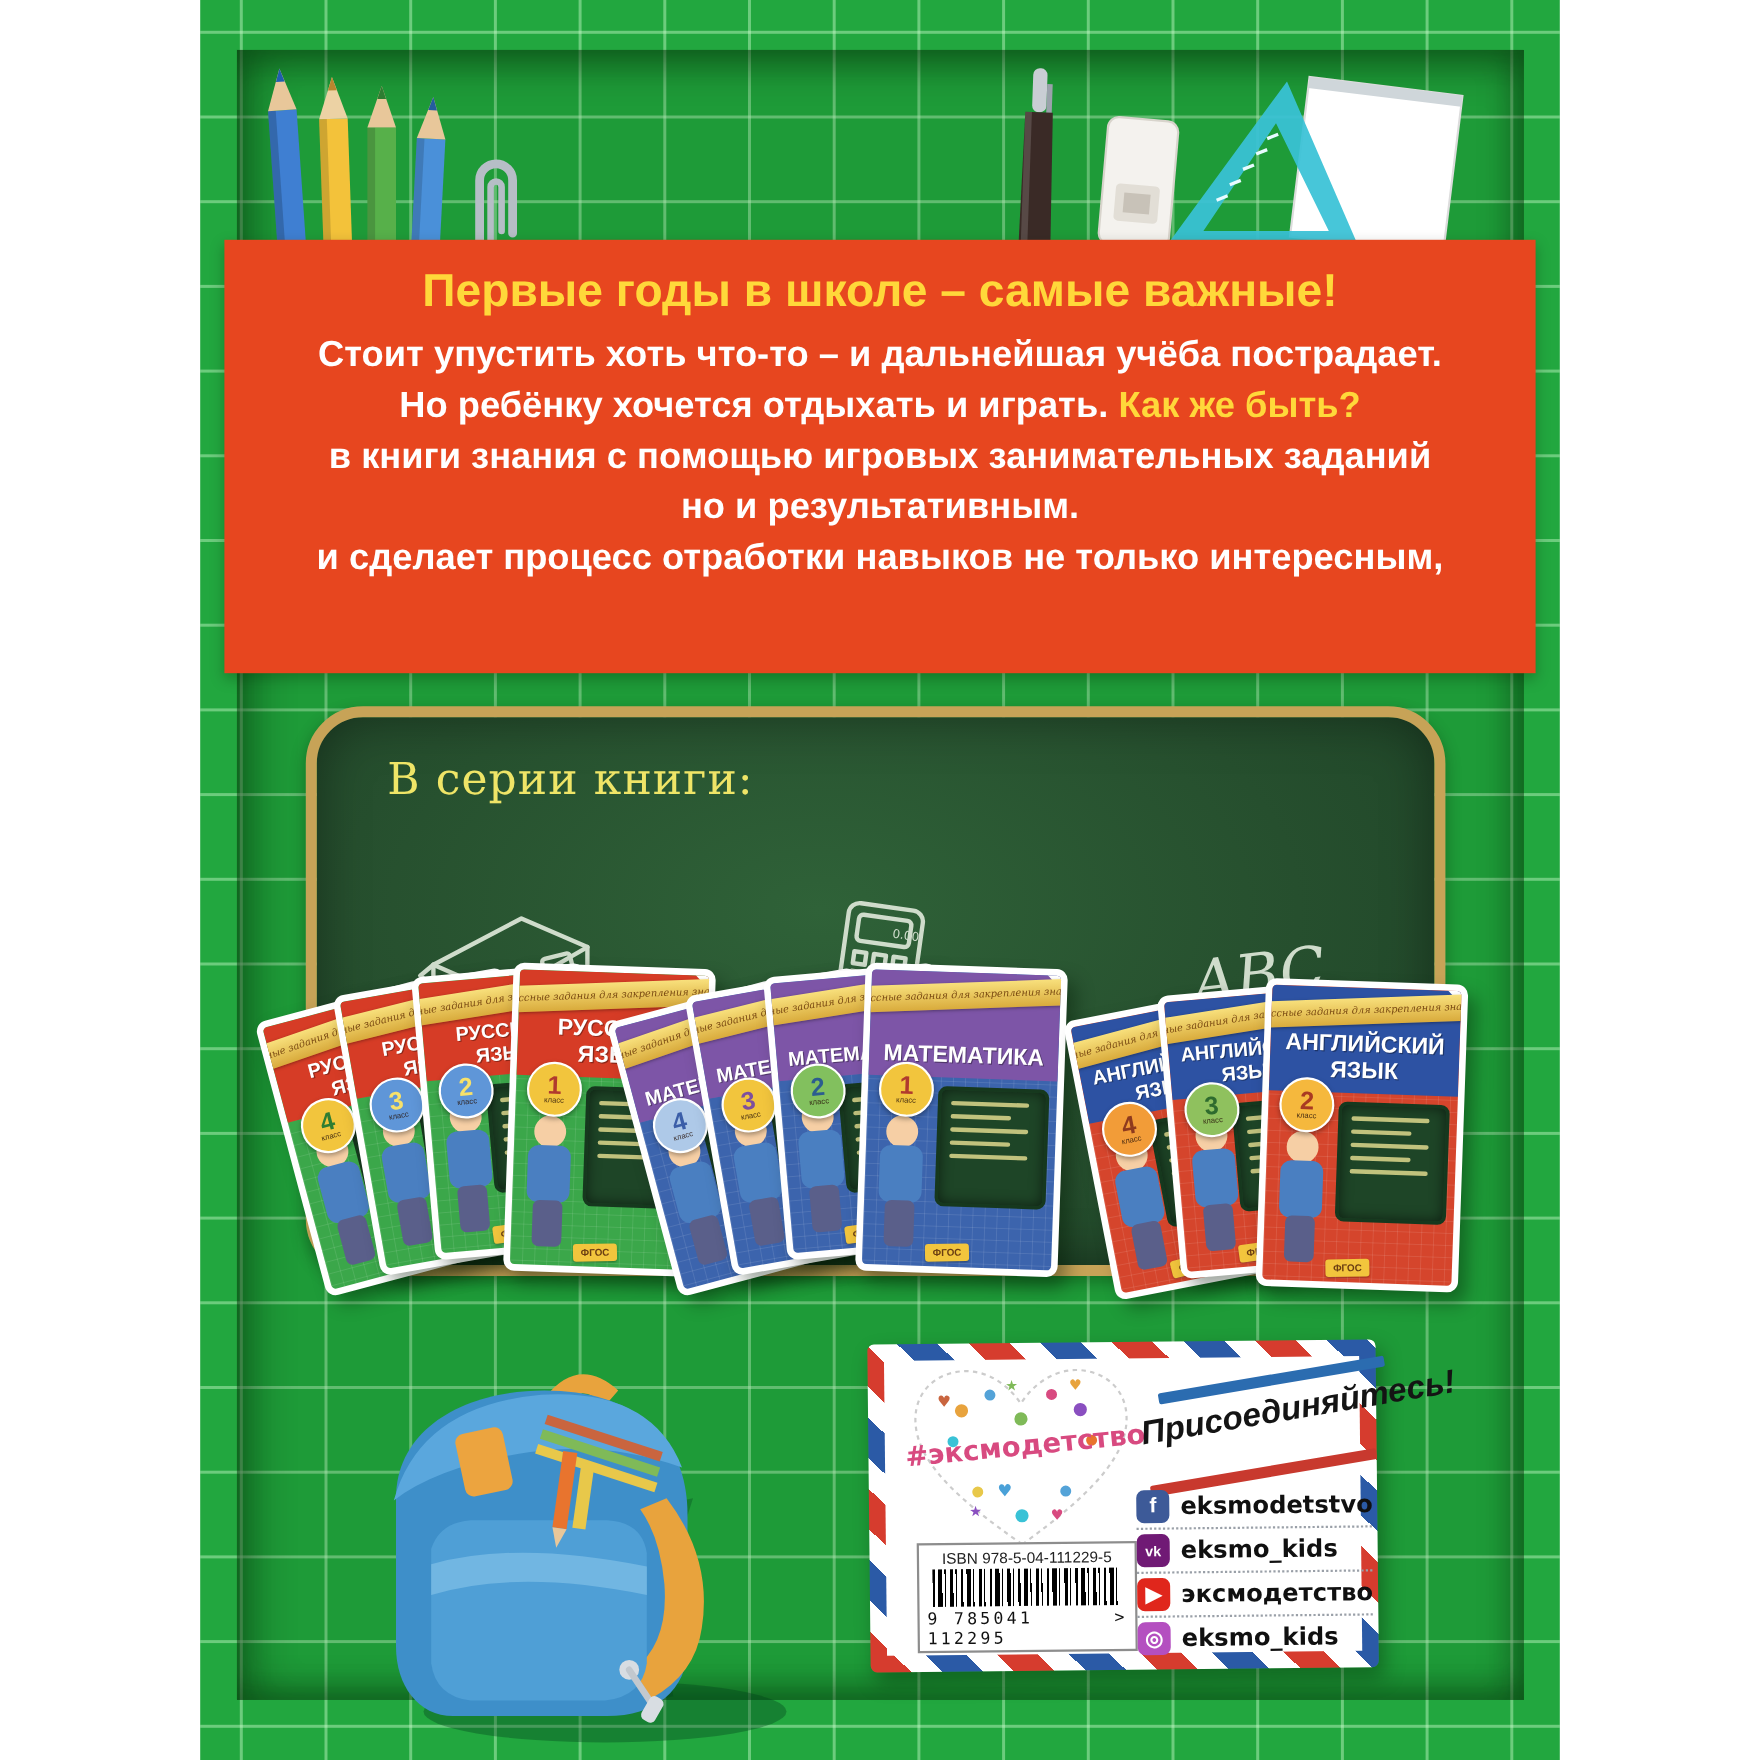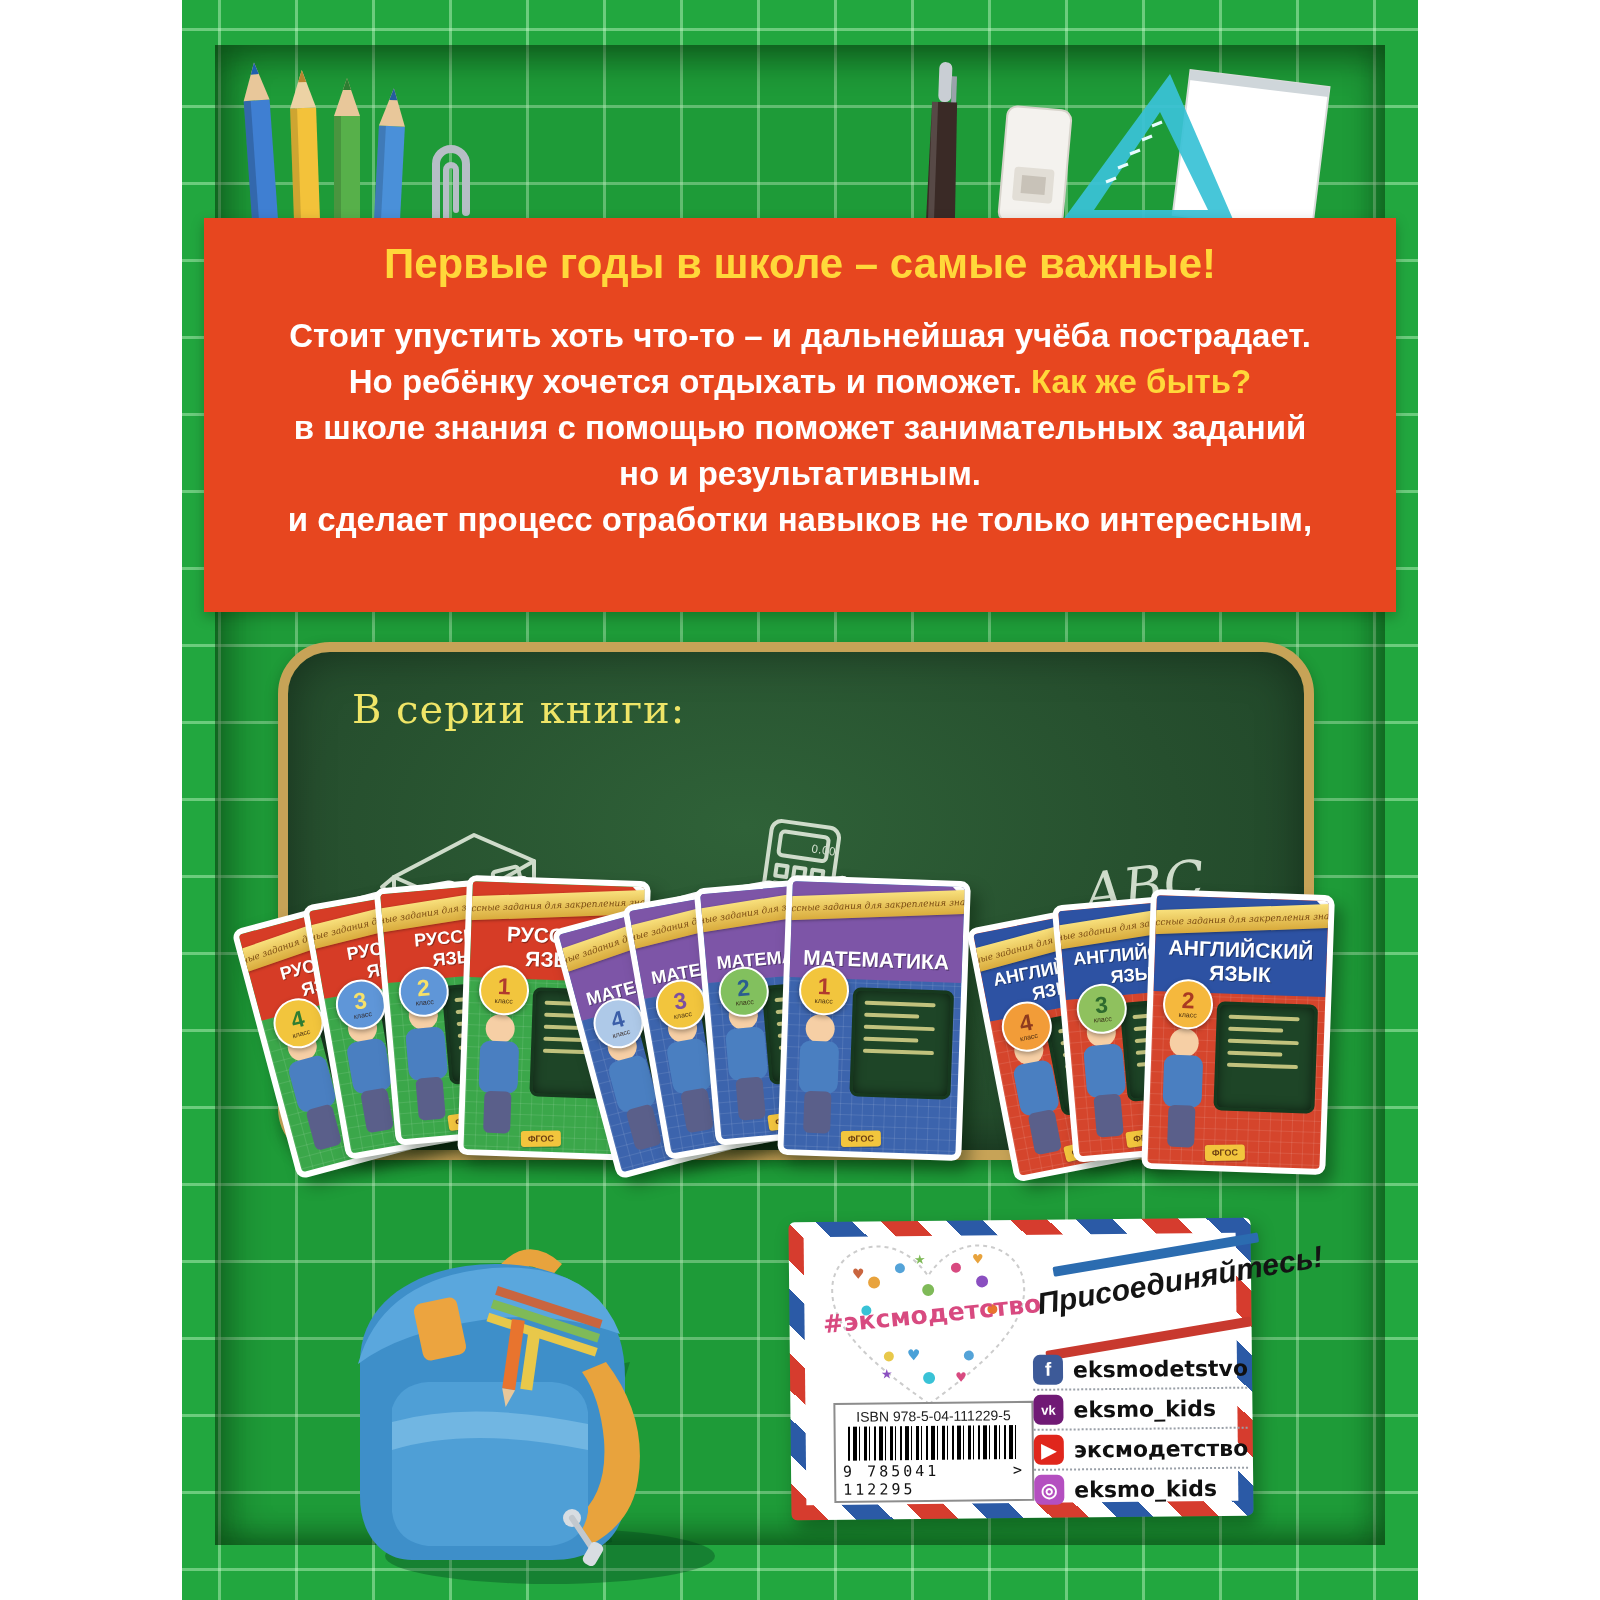--- a/index.html
+++ b/index.html
@@ -18,21 +18,21 @@
     background:rgba(0,45,0,.10);
     box-shadow:inset 0 20px 30px rgba(0,30,0,.30), inset 24px 0 32px rgba(0,30,0,.24),
                inset -18px 0 26px rgba(0,30,0,.18), inset 0 -16px 24px rgba(0,30,0,.22);}
 
   
   .supplies{position:absolute;left:40px;top:50px;width:1160px;height:174px;}
 
   
   .redbox{position:absolute;left:22px;right:22px;top:218px;height:394px;background:#e7461f;
     box-shadow:0 5px 12px rgba(0,30,0,.28);z-index:3;padding-top:14px;box-sizing:border-box;}
-  .rb-title{font-size:42px;font-weight:bold;color:#ffd83a;text-align:center;margin:8px 0 25px;}
+  .rb-title{font-size:42px;font-weight:bold;color:#ffd83a;text-align:center;margin:8px 0 11px;}
   .rb-line{font-size:33px;font-weight:bold;color:#ffffff;text-align:center;line-height:46px;}
   .rb-line .hl{color:#ffd83a;}
 
   
   .chalkboard{position:absolute;left:96px;top:642px;width:1036px;height:518px;box-sizing:border-box;
     border:10px solid #c7a357;border-radius:52px;
     background:radial-gradient(ellipse at 45% 35%, #2f6238 0%, #264f2e 55%, #1d4226 100%);
     box-shadow:0 6px 14px rgba(0,30,0,.32), inset 0 0 46px rgba(0,0,0,.38);z-index:2;}
   .cb-heading{position:absolute;left:64px;top:34px;font-size:40px;color:#efe567;
     font-family:"DejaVu Serif",serif;letter-spacing:1px;}
@@ -188,22 +188,22 @@
             <line x1="920" y1="90" x2="930" y2="86"></line>
           <line x1="930" y1="76" x2="940" y2="72"></line>
         </g>
       </g>
     </svg>
 
     <div class="redbox">
       <div class="rb-title">Первые годы в школе – самые важные!</div>
       <div id="rb-lines">
           <div class="rb-line"><span>Стоит упустить хоть что-то – и дальнейшая учёба пострадает.</span></div>
-          <div class="rb-line"><span>Но ребёнку хочется отдыхать и поможет.</span><span class="hl"> Как же быть?</span></div>
-          <div class="rb-line"><span>в школе знания с помощью поможет занимательных заданий</span></div>
+          <div class="rb-line"><span>Но ребёнку хочется отдыхать и играть.</span><span class="hl"> Как же быть?</span></div>
+          <div class="rb-line"><span>в книги знания с помощью игровых занимательных заданий</span></div>
           <div class="rb-line"><span>но и результативным.</span></div>
           <div class="rb-line"><span>и сделает процесс отработки навыков не только интересным,</span></div>
         </div>
     </div>
 
     <div class="chalkboard">
       <div class="cb-heading">В серии книги:</div>
 
       <div class="cb-col col0">
         <div class="cb-iconwrap">

